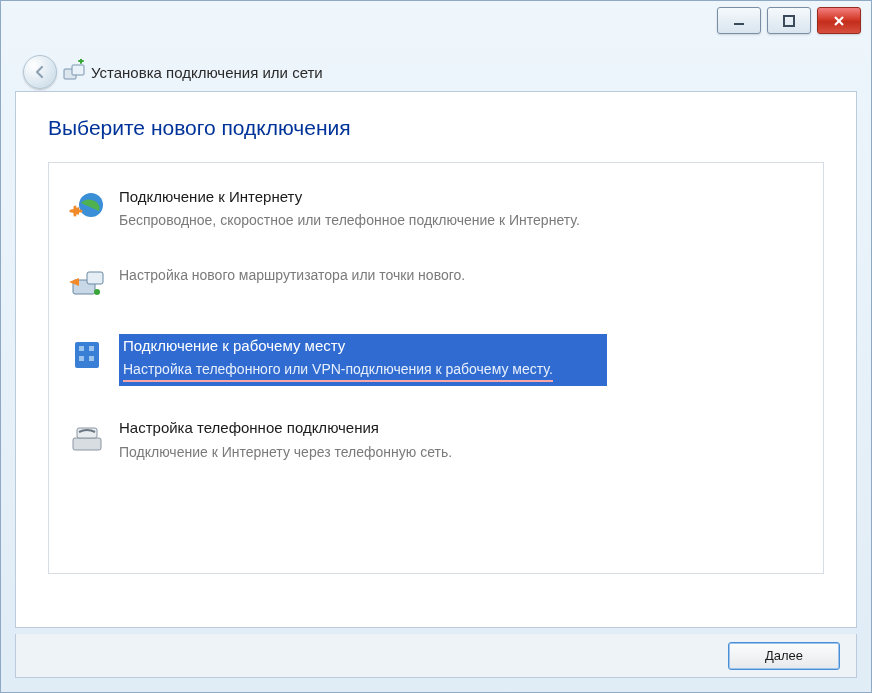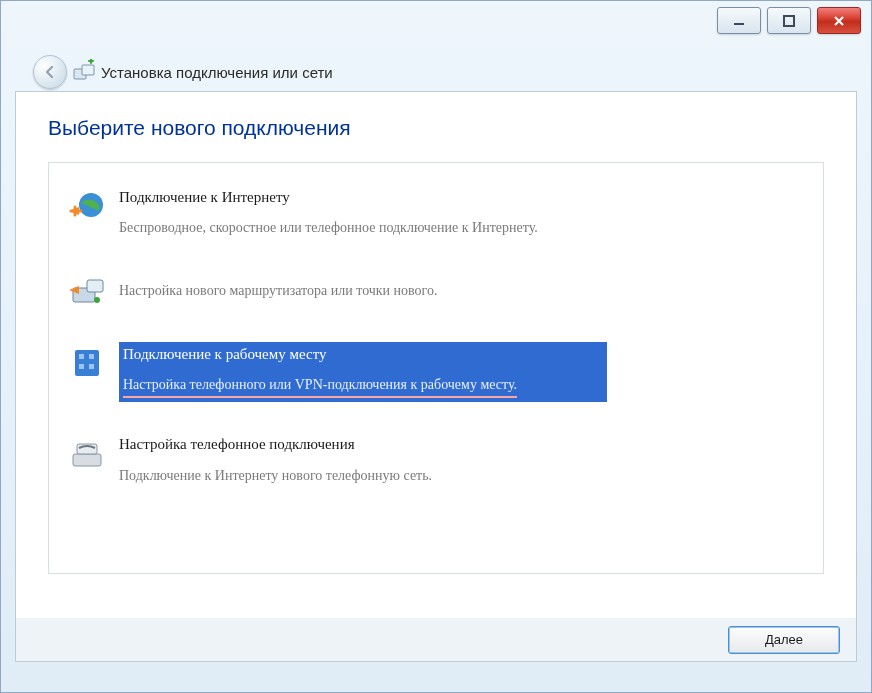--- a/index.html
+++ b/index.html
@@ -42,21 +42,21 @@
   .win-btn.close {
     background: linear-gradient(#f37f7f, #d43b2a 45%, #c32d1c 55%, #d8503f);
     border-color: #962c20;
   }
   .win-btn svg { display: block; }
   
   .header {
     height: 38px;
     display: flex;
     align-items: center;
-    padding: 0 32px;
+    padding: 0 22px;
     gap: 4px;
   }
   .back-btn {
     width: 32px;
     height: 32px;
     border-radius: 50%;
     background: radial-gradient(circle at 30% 30%, #fff, #dbe7f0 60%, #c5d6e3);
     border: 1px solid #b2c4d3;
     display: flex;
     align-items: center;
@@ -99,31 +99,31 @@
     padding: 12px 8px;
     cursor: pointer;
     margin-bottom: 8px;
   }
   .option .ico {
     width: 40px;
     height: 40px;
     flex-shrink: 0;
     display:flex; align-items:center; justify-content:center;
   }
-  .opt-text { flex: 1; font-family: Liberation Serif, serif; }
+  .opt-text { flex: 1; }
   .opt-title {
     font-size: 15px;
     color: #1a1a1a;
     line-height: 1.35;
   }
   .opt-desc {
     font-size: 14px;
     color: #7a7a7a;
     line-height: 1.35;
-    margin-top: 12px;
+    margin-top: 4px;
   }
   .option.selected {
     width: 540px;
     justify-content: flex-end;
   }
   .option.selected .opt-text {
     background: #2f6bd0;
     color: #fff;
     padding: 2px 6px 4px 4px;
   }
@@ -134,21 +134,21 @@
     color: #e8effc;
     border-bottom: 2px solid #fca5a5;
     display: inline-block;
     padding-bottom: 1px;
   }
   
   .footer {
     position: absolute;
     left: 14px;
     right: 14px;
-    bottom: 30px;
+    bottom: 14px;
     height: 44px;
     background: #eef3f8;
     border: 1px solid #bccbda;
     border-top: none;
     box-sizing: border-box;
     display: flex;
     justify-content: flex-end;
     align-items: center;
     gap: 10px;
     padding: 0 16px;
@@ -265,21 +265,21 @@
       <div class="option">
         <div class="ico">
           <svg width="40" height="40">
             <rect x="6" y="20" width="28" height="12" rx="2" fill="#d8dde2" stroke="#8a96a2"></rect>
             <rect x="10" y="10" width="20" height="10" rx="2" fill="#e8ecef" stroke="#8a96a2"></rect>
             <path d="M12 14 Q20 10 28 14" stroke="#6a7682" stroke-width="2" fill="none"></path>
           </svg>
         </div>
         <div class="opt-text">
           <div class="opt-title">Настройка телефонное подключения</div>
-          <div class="opt-desc">Подключение к Интернету нового телефонную сеть.</div>
+          <div class="opt-desc">Подключение к Интернету через телефонную сеть.</div>
         </div>
       </div>
 
     </div>
   </div>
 
   <div class="footer">
     <div class="btn default">Далее</div>
   </div>
 

